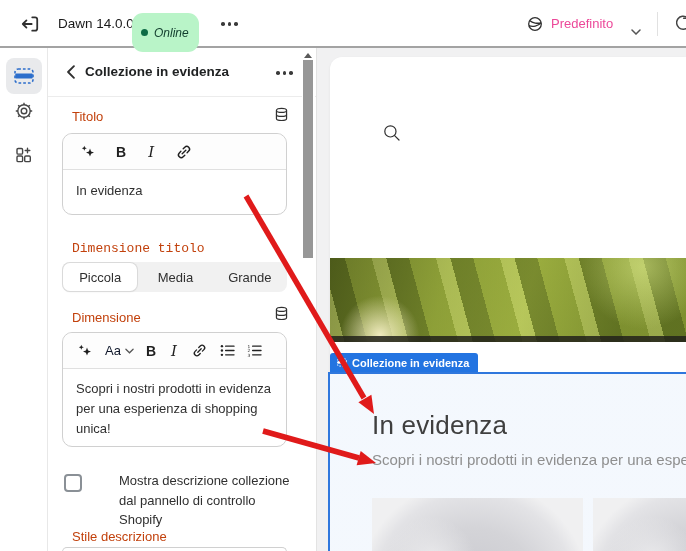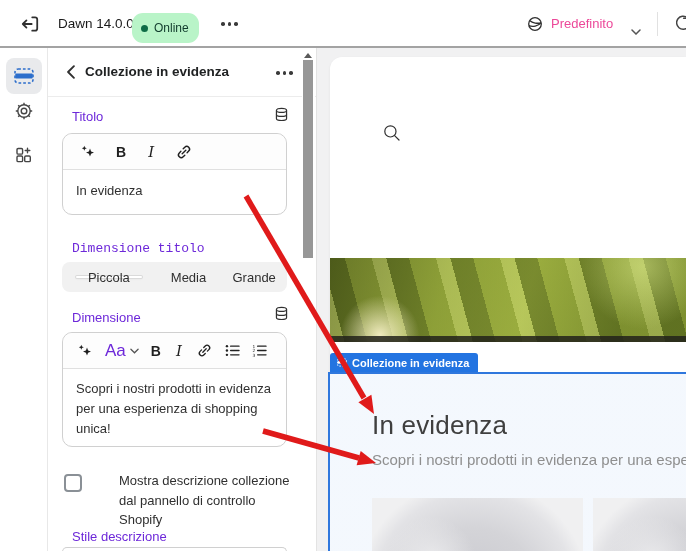--- a/index.html
+++ b/index.html
@@ -9,22 +9,22 @@
     font-family:"Liberation Sans", sans-serif; color:#303030;
     -webkit-font-smoothing:antialiased;
   }
   .abs { position:absolute; }
 
   
   .topbar { left:0; top:0; width:686px; height:48px; background:#fff;
             border-bottom:2px solid #a3a3a3; z-index:10; }
   .exit-btn { left:20px; top:14px; width:20px; height:20px; cursor:pointer; }
   .theme-name { left:58px; top:16px; font-size:13.5px; font-weight:500; color:#1a1a1a; }
-  .status-badge { left:132px; top:13px; height:30px; padding:0 10px 0 9px;
-                  background:#b9f4c8; border-radius:11px; display:flex; align-items:center; gap:6px; }
+  .status-badge { left:132px; top:13px; height:39px; padding:0 10px 0 9px;
+                  background:#b9f4c8; border-radius:11px; display:flex; align-items:center; gap:6px;font-style:italic; }
   .status-dot { width:7px; height:7px; border-radius:50%; background:#0e6b46; }
   .status-text { font-size:12px; font-weight:500; color:#113c2d; }
   .kebab { display:flex; gap:3px; align-items:center; cursor:pointer; }
   .kebab i { width:3.5px; height:3.5px; border-radius:50%; background:#3a3a3a; }
   .topbar-kebab { left:221px; top:22px; }
   .globe-icon { left:527px; top:16px; width:16px; height:16px; }
   .locale-label { left:551px; top:16px; font-size:13px; color:#ec4899; cursor:pointer; }
   .locale-chevron { left:631px; top:21px; }
   .topbar-divider { left:657px; top:12px; width:1px; height:24px; background:#e1e1e1; }
   .undo-icon { left:676px; top:14px; width:12px; height:18px; }
@@ -39,39 +39,39 @@
 
   
   .panel { left:48px; top:48px; width:269px; height:503px; background:#fff;
            border-right:1px solid #e3e3e3; z-index:5; }
   .panel-header { position:absolute; left:0; top:0; width:100%; height:49px;
                   border-bottom:1px solid #ececec; }
   .back-btn { left:17px; top:17px; width:12px; height:14px; cursor:pointer; }
   .panel-title { left:37px; top:16px; font-size:13.5px; font-weight:700; color:#202223; }
   .panel-kebab { left:228px; top:23px; }
 
-  .field-label { font-size:13px; color:#6d28d9; }
+  .field-label { font-size:13px; color:#c2410c; }
   .db-icon { width:15px; height:15px; cursor:pointer; }
 
   .richbox { position:absolute; left:14px; width:225px; border:1px solid #d0d0d0;
              border-radius:10px; background:#fff; }
   .richbox .rtoolbar { display:flex; align-items:center; height:36px; padding-left:17px;
                        border-bottom:1px solid #e0e0e0; background:#fdfdfd;
                        border-radius:10px 10px 0 0; }
   .tool { display:flex; align-items:center; justify-content:center; cursor:pointer; }
   .glyph-b { font-size:14px; font-weight:800; color:#1f1f1f; }
   .glyph-i { font-family:"DejaVu Serif", serif; font-style:italic; font-size:15px; color:#1f1f1f; }
-  .glyph-aa { font-size:17px; color:#6d28d9; }
+  .glyph-aa { font-size:13px; color:#0f172a; }
   .rvalue { padding:11px 13px; font-size:13px; line-height:1.55; color:#303030; }
 
   .segmented { position:absolute; left:14px; width:225px; height:30px; background:#f1f1f1;
                border-radius:8px; display:flex; }
   .seg-opt { flex:1; display:flex; align-items:center; justify-content:center;
              font-size:13px; color:#303030; cursor:pointer; }
-  .seg-opt.selected { background:#fff; border-radius:7px; margin:14px;
+  .seg-opt.selected { background:#fff; border-radius:7px; margin:1px;
                       box-shadow:0 0 0 1px #dadada, 0 1px 2px rgba(0,0,0,.08); }
 
   .checkbox { left:16px; top:426px; width:18px; height:18px; border:2px solid #8a9096;
               border-radius:4px; background:#fff; cursor:pointer; }
   .checkbox-label { left:48px; top:423px; width:182px; font-size:13px; line-height:1.5;
                     color:#303030; cursor:pointer;margin-left:23px; }
   .bottom-sliver { left:14px; top:499px; width:225px; height:5px;
                    border:1px solid #d0d0d0; border-bottom:none;
                    border-radius:8px 8px 0 0; background:#fff; }
 

